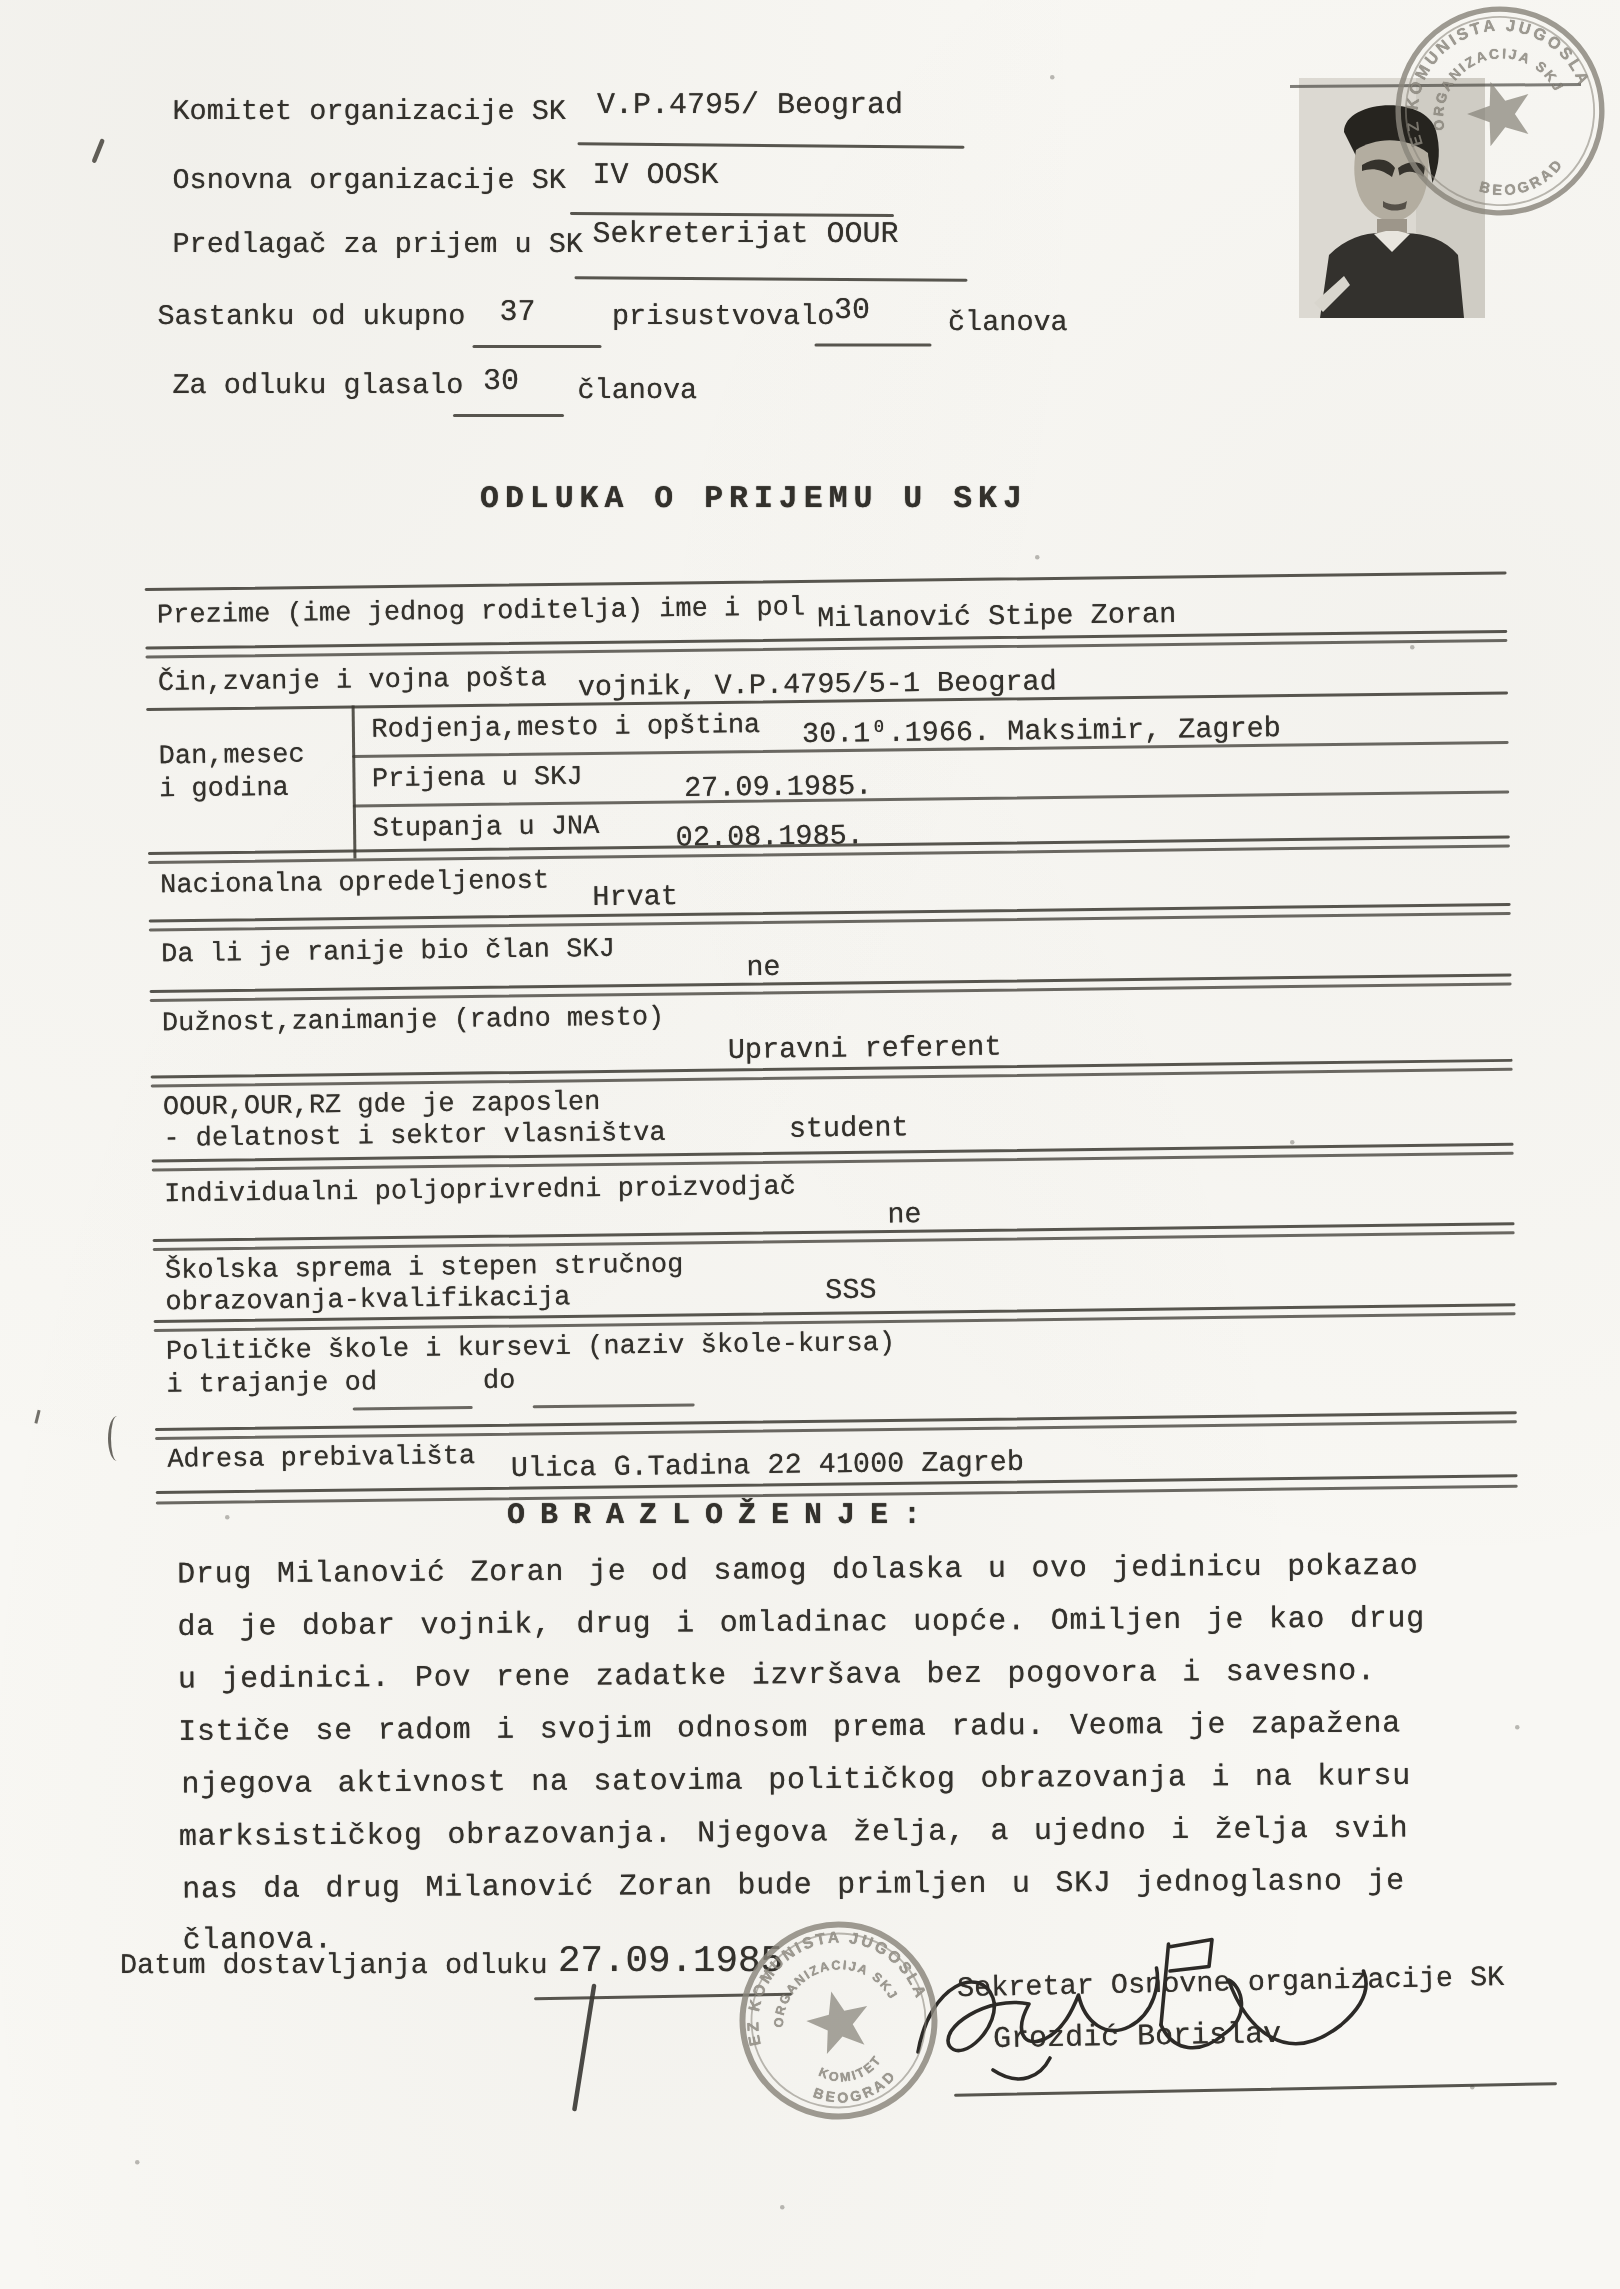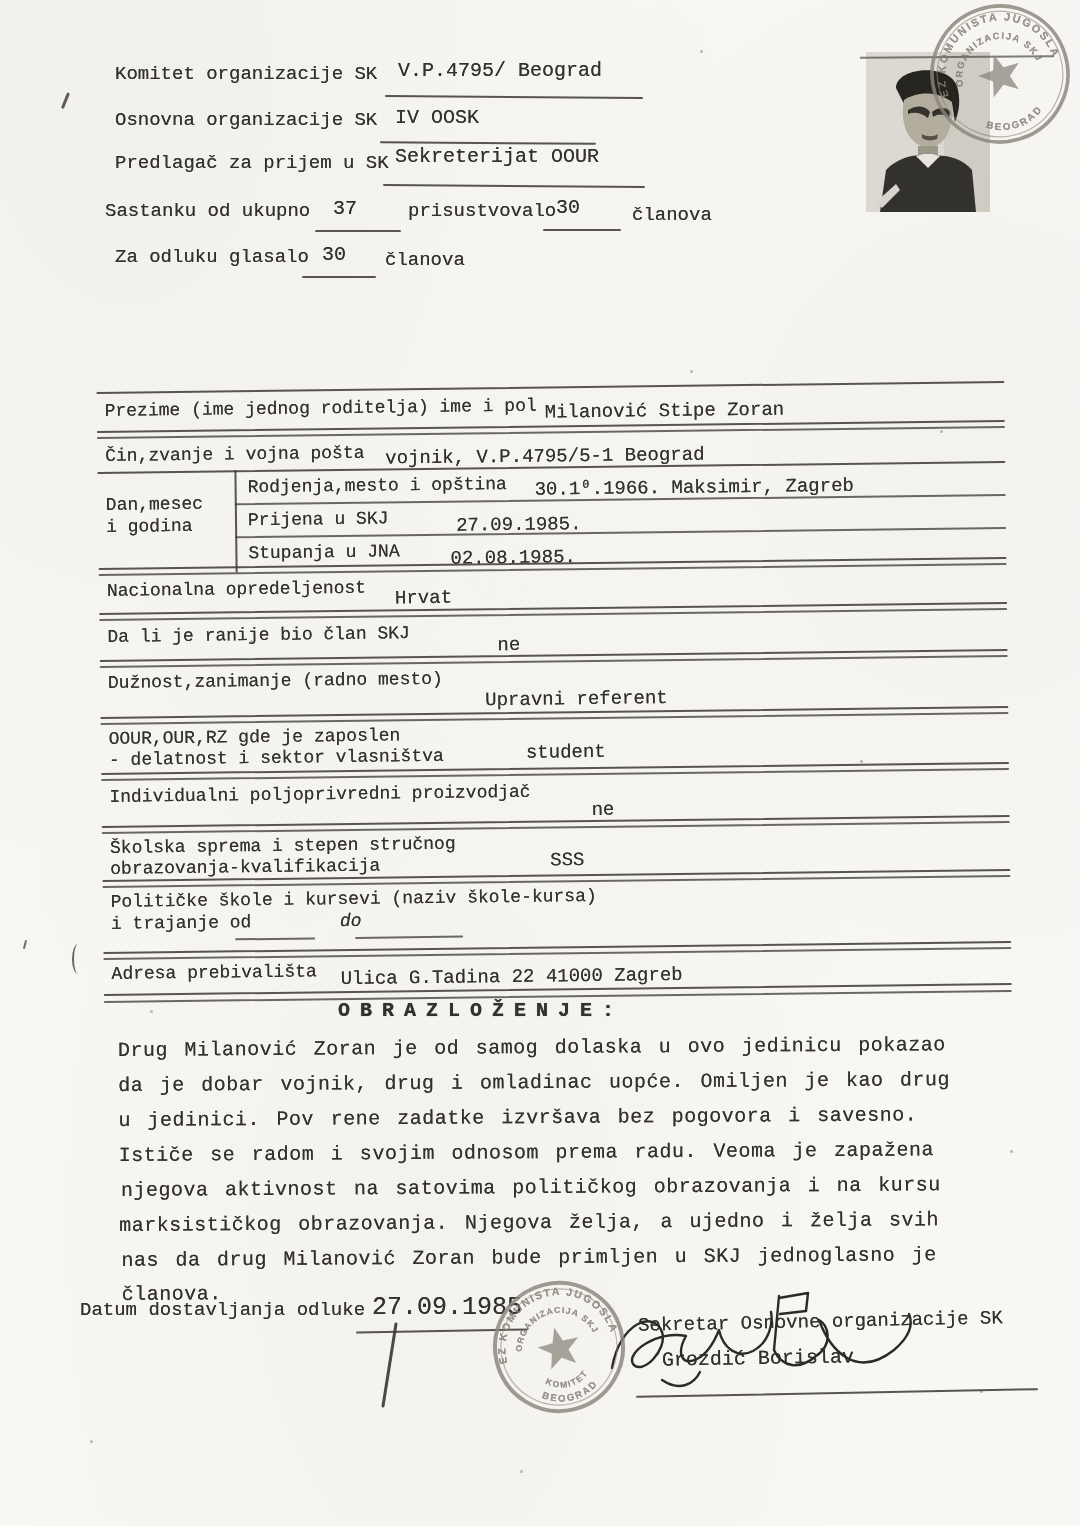--- a/index.html
+++ b/index.html
@@ -89,20 +89,21 @@
   <span class="t fs19" style="left:408px;top:201px;">prisustvovalo</span>
   <span class="t fs20" style="left:556px;top:197px;">30</span>
   <div class="rule" style="left:543px;top:229px;width:78px;"></div>
   <span class="t fs19" style="left:632px;top:205px;">članova</span>
 
   <span class="t fs19" style="left:115px;top:247px;text-align:center;">Za odluku glasalo</span>
   <span class="t fs20" style="left:322px;top:244px;">30</span>
   <div class="rule" style="left:302px;top:276px;width:74px;"></div>
   <span class="t fs19" style="left:385px;top:250px;">članova</span>
 
+  <span class="t" style="left:320px;top:322px;font-size:21px;letter-spacing:4px;font-weight:bold;text-shadow:0 0 0.7px #33312c;">ODLUKA O PRIJEMU U SKJ</span>
 
   <div style="position:absolute;left:100px;top:392px;width:908px;height:585px;transform:rotate(-0.7deg);transform-origin:0 50%;">
     <div class="rule" style="left:0;top:0;width:908px;"></div>
 
     <span class="t fs18" style="left:8px;top:10px;">Prezime (ime jednog roditelja) ime i pol</span>
     <span class="t fs19" style="left:448px;top:16px;">Milanović Stipe Zoran</span>
     <div class="rule" style="left:0;top:39px;width:908px;"></div>
     <div class="rule thin" style="left:0;top:45px;width:908px;"></div>
 
     <span class="t fs18" style="left:8px;top:55px;">Čin,zvanje i vojna pošta</span>
@@ -155,21 +156,21 @@
     <span class="t fs18" style="left:8px;top:447px;">Školska sprema i stepen stručnog</span>
     <span class="t fs18" style="left:8px;top:468px;">obrazovanja-kvalifikacija</span>
     <span class="t fs19" style="left:448px;top:464px;">SSS</span>
     <div class="rule" style="left:0;top:488px;width:908px;"></div>
     <div class="rule thin" style="left:0;top:494px;width:908px;"></div>
 
     <span class="t fs18" style="left:8px;top:501px;">Političke škole i kursevi (naziv škole-kursa)</span>
     <span class="t fs18" style="left:8px;top:523px;">i trajanje od</span>
     <span class="t fs18" style="left:140px;top:523px;"></span>
     <div class="rule thin" style="left:132px;top:548px;width:80px;"></div>
-    <span class="t fs18" style="left:237px;top:523px;font-style:italic;">do</span>
+    <span class="t fs18" style="left:219px;top:523px;">do</span>
     <span class="t fs18" style="left:258px;top:523px;"></span>
     <div class="rule thin" style="left:252px;top:548px;width:108px;"></div>
     <div class="rule" style="left:0;top:560px;width:908px;"></div>
     <div class="rule thin" style="left:0;top:566px;width:908px;"></div>
 
     <span class="t fs18" style="left:8px;top:573px;">Adresa prebivališta</span>
     <span class="t fs19" style="left:237px;top:580px;">Ulica G.Tadina 22 41000 Zagreb</span>
     <div class="rule" style="left:0;top:602px;width:908px;"></div>
     <div class="rule thin" style="left:0;top:609px;width:908px;"></div>
   </div>
@@ -180,21 +181,21 @@
     <div class="t fs20" style="left:3px;top:0;letter-spacing:.5px;word-spacing:4px;">Drug Milanović Zoran je od samog dolaska u ovo jedinicu pokazao</div>
     <div class="t fs20" style="left:3px;top:35px;letter-spacing:.5px;word-spacing:4px;">da je dobar vojnik, drug i omladinac uopće. Omiljen je kao drug</div>
     <div class="t fs20" style="left:3px;top:70px;letter-spacing:.5px;word-spacing:4px;">u jedinici. Pov rene zadatke izvršava bez pogovora i savesno.</div>
     <div class="t fs20" style="left:3px;top:105px;letter-spacing:.5px;word-spacing:4px;">Ističe se radom i svojim odnosom prema radu. Veoma je zapažena</div>
     <div class="t fs20" style="left:5px;top:140px;letter-spacing:.5px;word-spacing:4px;">njegova aktivnost na satovima političkog obrazovanja i na kursu</div>
     <div class="t fs20" style="left:3px;top:175px;letter-spacing:.5px;word-spacing:4px;">marksističkog obrazovanja. Njegova želja, a ujedno i želja svih</div>
     <div class="t fs20" style="left:5px;top:210px;letter-spacing:.5px;word-spacing:4px;">nas da drug Milanović Zoran bude primljen u SKJ jednoglasno je</div>
     <div class="t fs20" style="left:5px;top:244px;letter-spacing:.5px;">članova.</div>
   </div>
 
-  <span class="t fs19" style="left:80px;top:1300px;">Datum dostavljanja odluke</span>
+  <span class="t fs19" style="left:80px;top:1300px;">Datum dostavljanja odluku</span>
   <span class="t fs21" style="left:372px;top:1294px;">27.09.1985</span>
   <div class="rule" style="left:356px;top:1330px;width:172px;transform:rotate(-1deg);"></div>
 
   <span class="t fs19" style="left:638px;top:1312px;transform:rotate(-1.2deg);">Sekretar Osnovne organizacije SK</span>
   <span class="t fs20" style="left:662px;top:1348px;transform:rotate(-1deg);">Grozdić Borislav</span>
   <div class="rule" style="left:636px;top:1392px;width:402px;transform:rotate(-1.1deg);"></div>
 
   <svg class="sig" style="position:absolute;left:602px;top:1288px;" width="350" height="120" viewBox="0 0 350 120">
     <path d="M10,80 C18,34 52,22 60,44 C66,62 40,88 31,76 C24,64 56,42 84,48 C74,66 80,78 95,71 C107,65 113,52 117,42 C121,60 135,71 151,63 C168,54 171,34 169,24"></path>
     <path d="M177,8 L172,62 M177,10 L206,5 L204,23 L178,26"></path>

